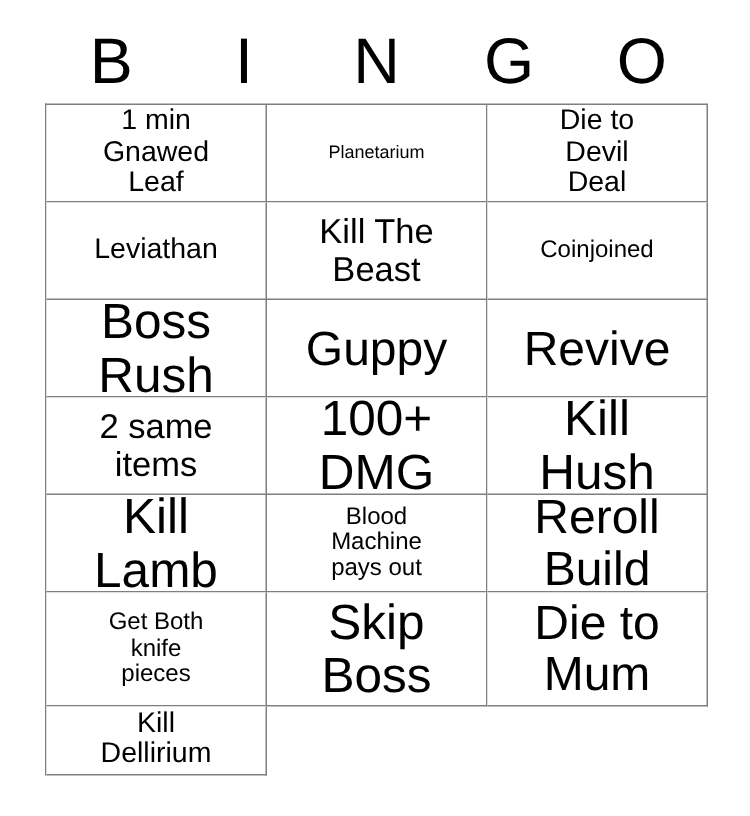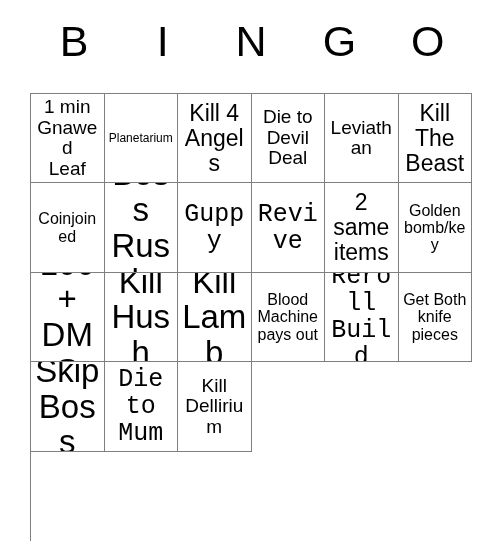--- a/index.html
+++ b/index.html
@@ -48,24 +48,23 @@
   .bingo-grid {
     position: absolute;
     left: 30px;
     top: 69px;
     width: 442px;
     height: 448px;
     box-sizing: border-box;
     border-top: 1px solid #7f7f7f;
     border-left: 1px solid #7f7f7f;
     display: grid;
-    grid-template-columns: repeat(6, 1fr);
+    grid-template-columns: repeat(3, 1fr);
     grid-template-rows: repeat(5, 1fr);
     background: #ffffff;
-    margin-top: 24px;
   }
 
   .cell {
     box-sizing: border-box;
     border-right: 1px solid #7f7f7f;
     border-bottom: 1px solid #7f7f7f;
     display: flex;
     align-items: center;
     justify-content: center;
     text-align: center;
@@ -81,21 +80,21 @@
     color: #000000;
     white-space: pre-line;
     word-break: break-word;
   }
 
   
   .fs-xs .celltext { font-size: 12px; }
   .fs-s  .celltext { font-size: 16px; }
   .fs-m  .celltext { font-size: 19px; }
   .fs-l  .celltext { font-size: 23px; }
-  .fs-xl .celltext { font-size: 25px; font-family: Liberation Mono, monospace; }
+  .fs-xl .celltext { font-size: 32px; }
   .fs-xxl .celltext { font-size: 33px; }
 </style>
 </head>
 <body>
 
 <div id="bingo-card">
 
   <div class="bingo-header">
     <div class="hcell">B</div>
     <div class="hcell">I</div>
@@ -105,24 +104,20 @@
   </div>
 
   <div class="bingo-grid" id="bingo-grid">
       <div class="cell fs-m">
         <span class="celltext">1 min
 Gnawed
 Leaf</span>
       </div>
       <div class="cell fs-xs">
         <span class="celltext">Planetarium</span>
-      </div>
-      <div class="cell fs-l">
-        <span class="celltext">Kill 4
-Angels</span>
       </div>
       <div class="cell fs-m">
         <span class="celltext">Die to
 Devil
 Deal</span>
       </div>
       <div class="cell fs-m">
         <span class="celltext">Leviathan</span>
       </div>
       <div class="cell fs-l">
@@ -138,24 +133,20 @@
       </div>
       <div class="cell fs-xl">
         <span class="celltext">Guppy</span>
       </div>
       <div class="cell fs-xl">
         <span class="celltext">Revive</span>
       </div>
       <div class="cell fs-l">
         <span class="celltext">2 same
 items</span>
-      </div>
-      <div class="cell fs-s">
-        <span class="celltext">Golden
-bomb/key</span>
       </div>
       <div class="cell fs-xxl">
         <span class="celltext">100+
 DMG</span>
       </div>
       <div class="cell fs-xxl">
         <span class="celltext">Kill
 Hush</span>
       </div>
       <div class="cell fs-xxl">

